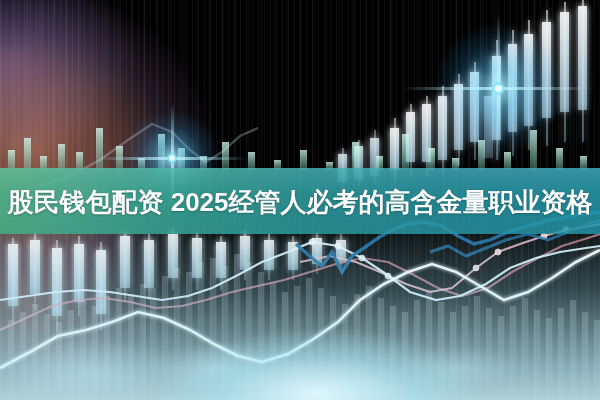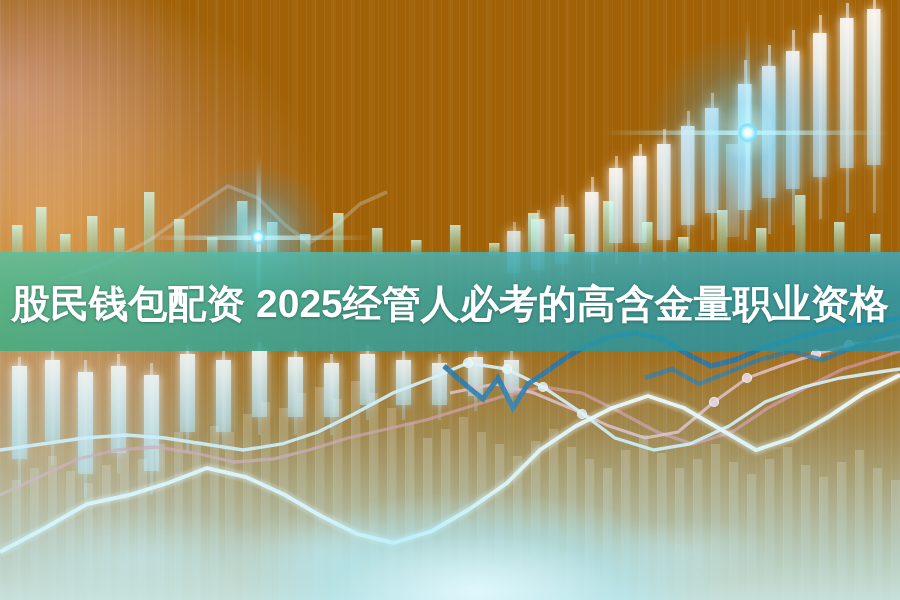--- a/index.html
+++ b/index.html
@@ -6,21 +6,21 @@
     margin: 0;
     padding: 0;
     background: #0d2b45;
   }
   #stage {
     position: relative;
     width: 600px;
     height: 400px;
     overflow: hidden;
     font-family: "Liberation Sans", "DejaVu Sans", sans-serif;
-    background: #a16207;
+    background: #000000;
   }
   .layer {
     position: absolute;
     inset: 0;
     pointer-events: none;
   }
   #bg-base2 {
     background:
       linear-gradient(180deg,
         #24496f 0%,

